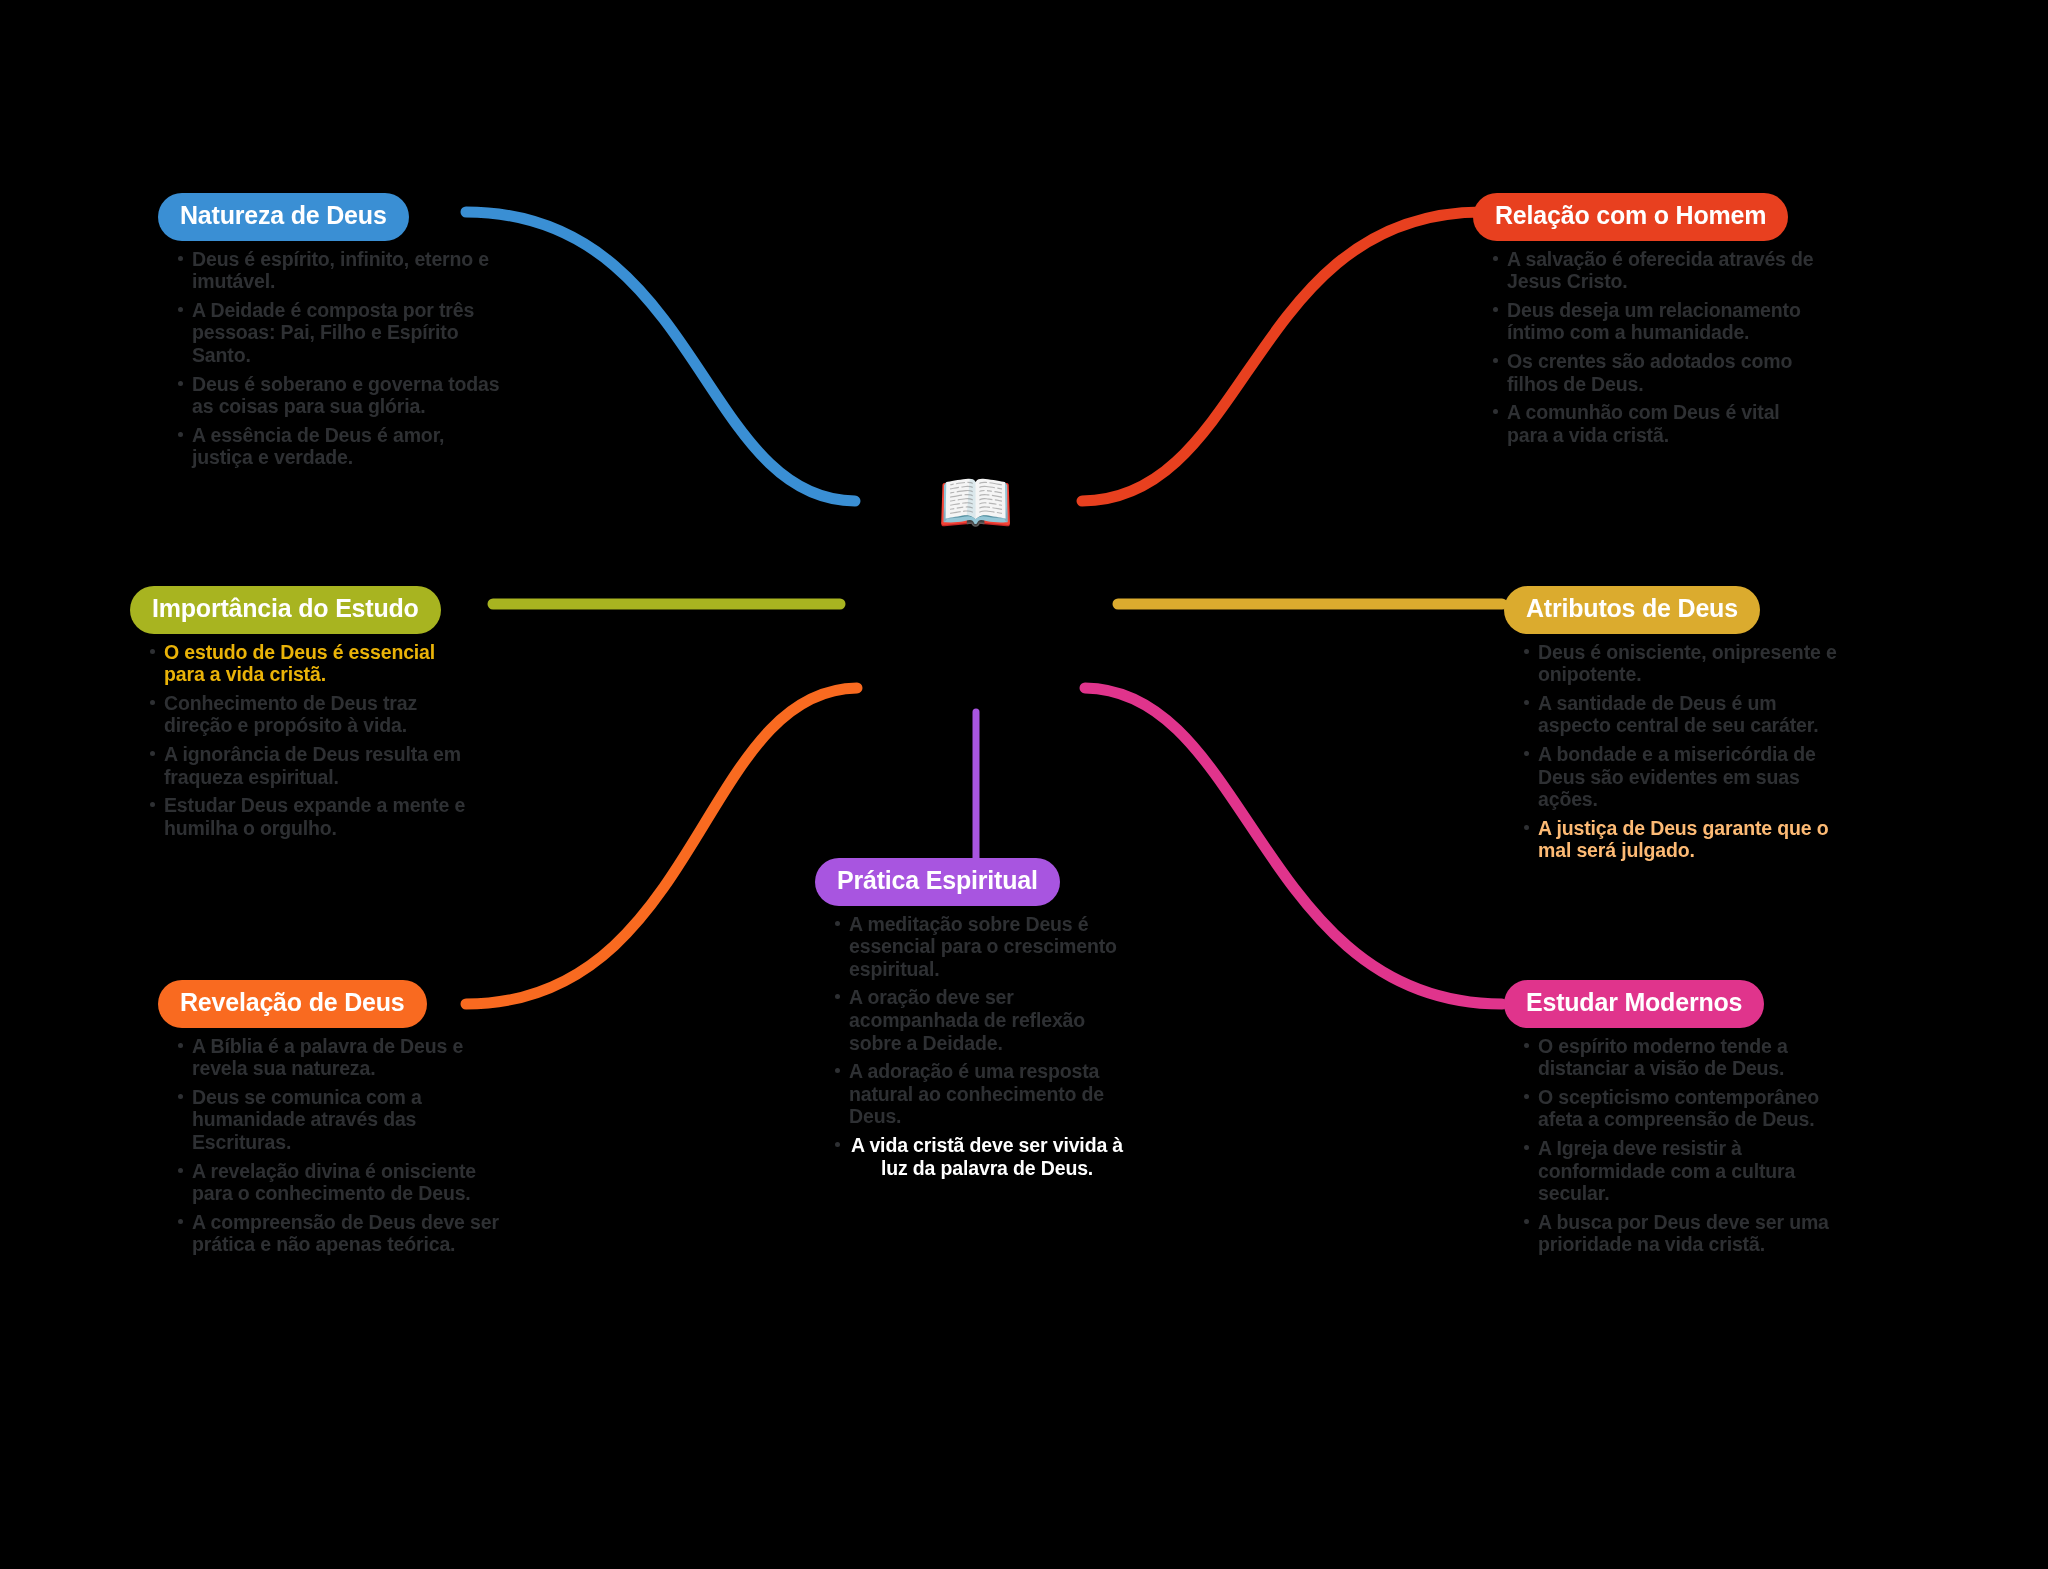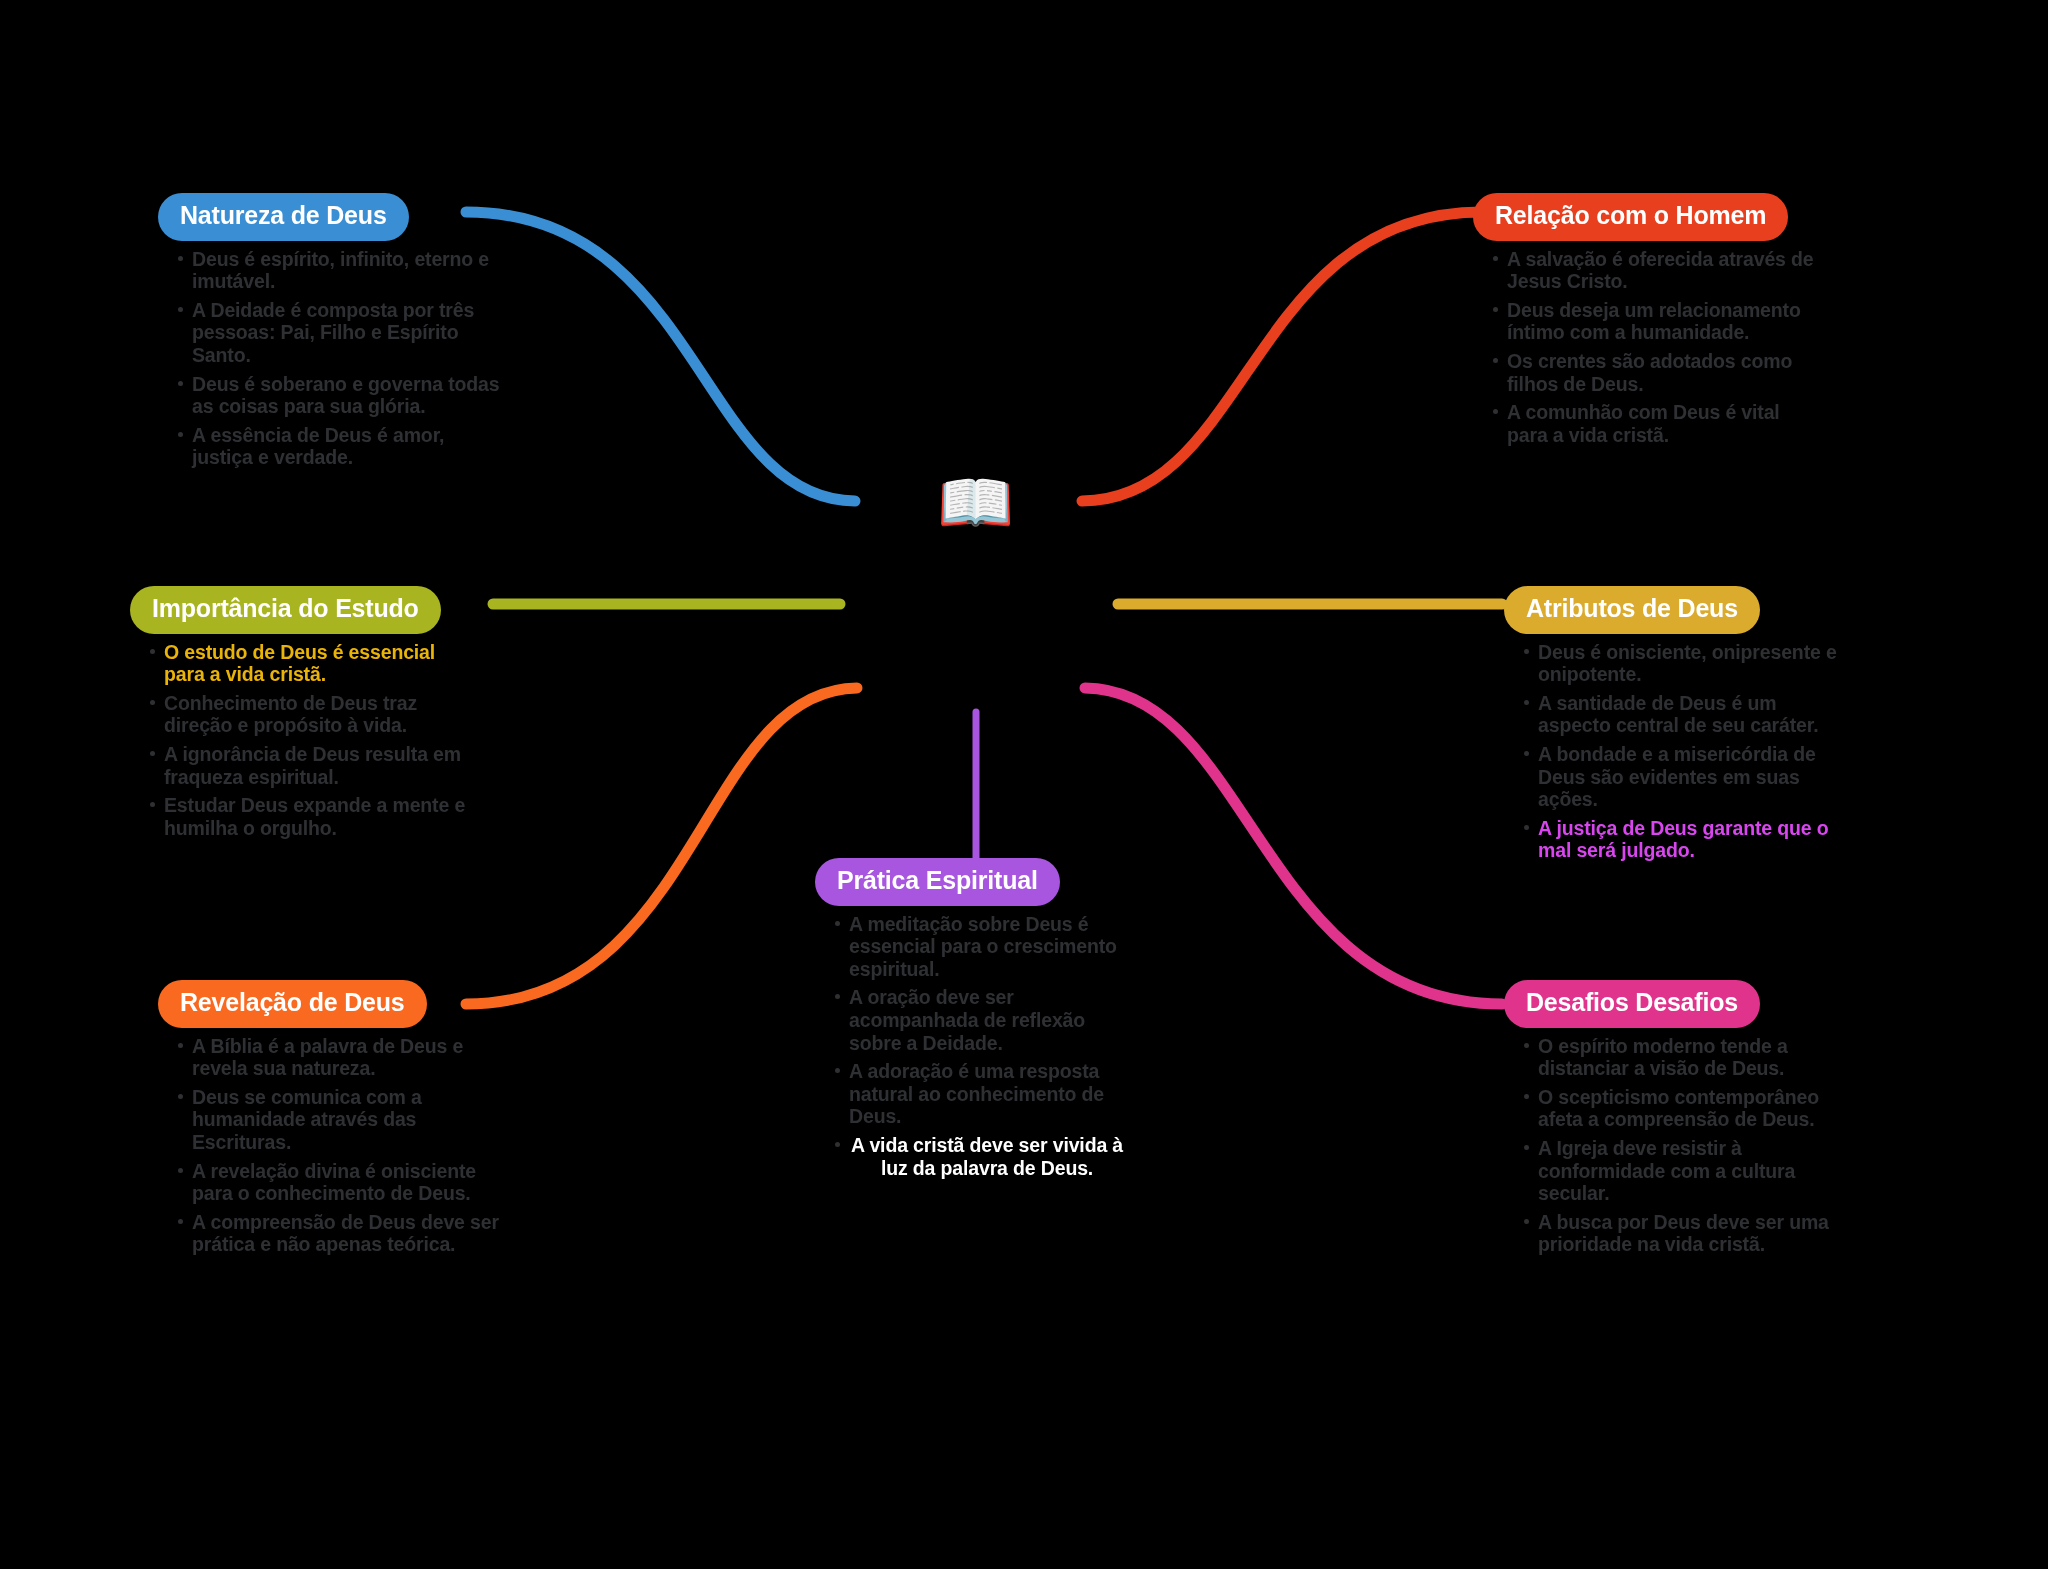--- a/index.html
+++ b/index.html
@@ -148,39 +148,39 @@
   </div>
 
   <div class="branch right" id="b-atributos">
     <div class="pill-row l">
       <div class="pill" style="background: rgb(219, 171, 46);">Atributos de Deus</div>
     </div>
     <ul class="points">
       <li style="color: rgb(46, 48, 51);">Deus é onisciente, onipresente e onipotente.</li>
       <li style="color: rgb(46, 48, 51);">A santidade de Deus é um aspecto central de seu caráter.</li>
       <li style="color: rgb(46, 48, 51);">A bondade e a misericórdia de Deus são evidentes em suas ações.</li>
-      <li style="color: #d946ef;">A justiça de Deus garante que o mal será julgado.</li>
+      <li style="color: #fdba74;">A justiça de Deus garante que o mal será julgado.</li>
     </ul>
   </div>
 
   <div class="branch left" id="b-revelacao">
     <div class="pill-row l">
       <div class="pill" style="background: rgb(249, 106, 32);">Revelação de Deus</div>
     </div>
     <ul class="points">
       <li style="color: rgb(46, 48, 51);">A Bíblia é a palavra de Deus e revela sua natureza.</li>
       <li style="color: rgb(46, 48, 51);">Deus se comunica com a humanidade através das Escrituras.</li>
       <li style="color: rgb(46, 48, 51);">A revelação divina é onisciente para o conhecimento de Deus.</li>
       <li style="color: rgb(46, 48, 51);">A compreensão de Deus deve ser prática e não apenas teórica.</li>
     </ul>
   </div>
 
   <div class="branch right" id="b-desafios">
     <div class="pill-row l">
-      <div class="pill" style="background: rgb(224, 52, 140);">Desafios Desafios</div>
+      <div class="pill" style="background: rgb(224, 52, 140);">Estudar Modernos</div>
     </div>
     <ul class="points">
       <li style="color: rgb(46, 48, 51);">O espírito moderno tende a distanciar a visão de Deus.</li>
       <li style="color: rgb(46, 48, 51);">O scepticismo contemporâneo afeta a compreensão de Deus.</li>
       <li style="color: rgb(46, 48, 51);">A Igreja deve resistir à conformidade com a cultura secular.</li>
       <li style="color: rgb(46, 48, 51);">A busca por Deus deve ser uma prioridade na vida cristã.</li>
     </ul>
   </div>
 
   <div class="branch" id="b-pratica">

